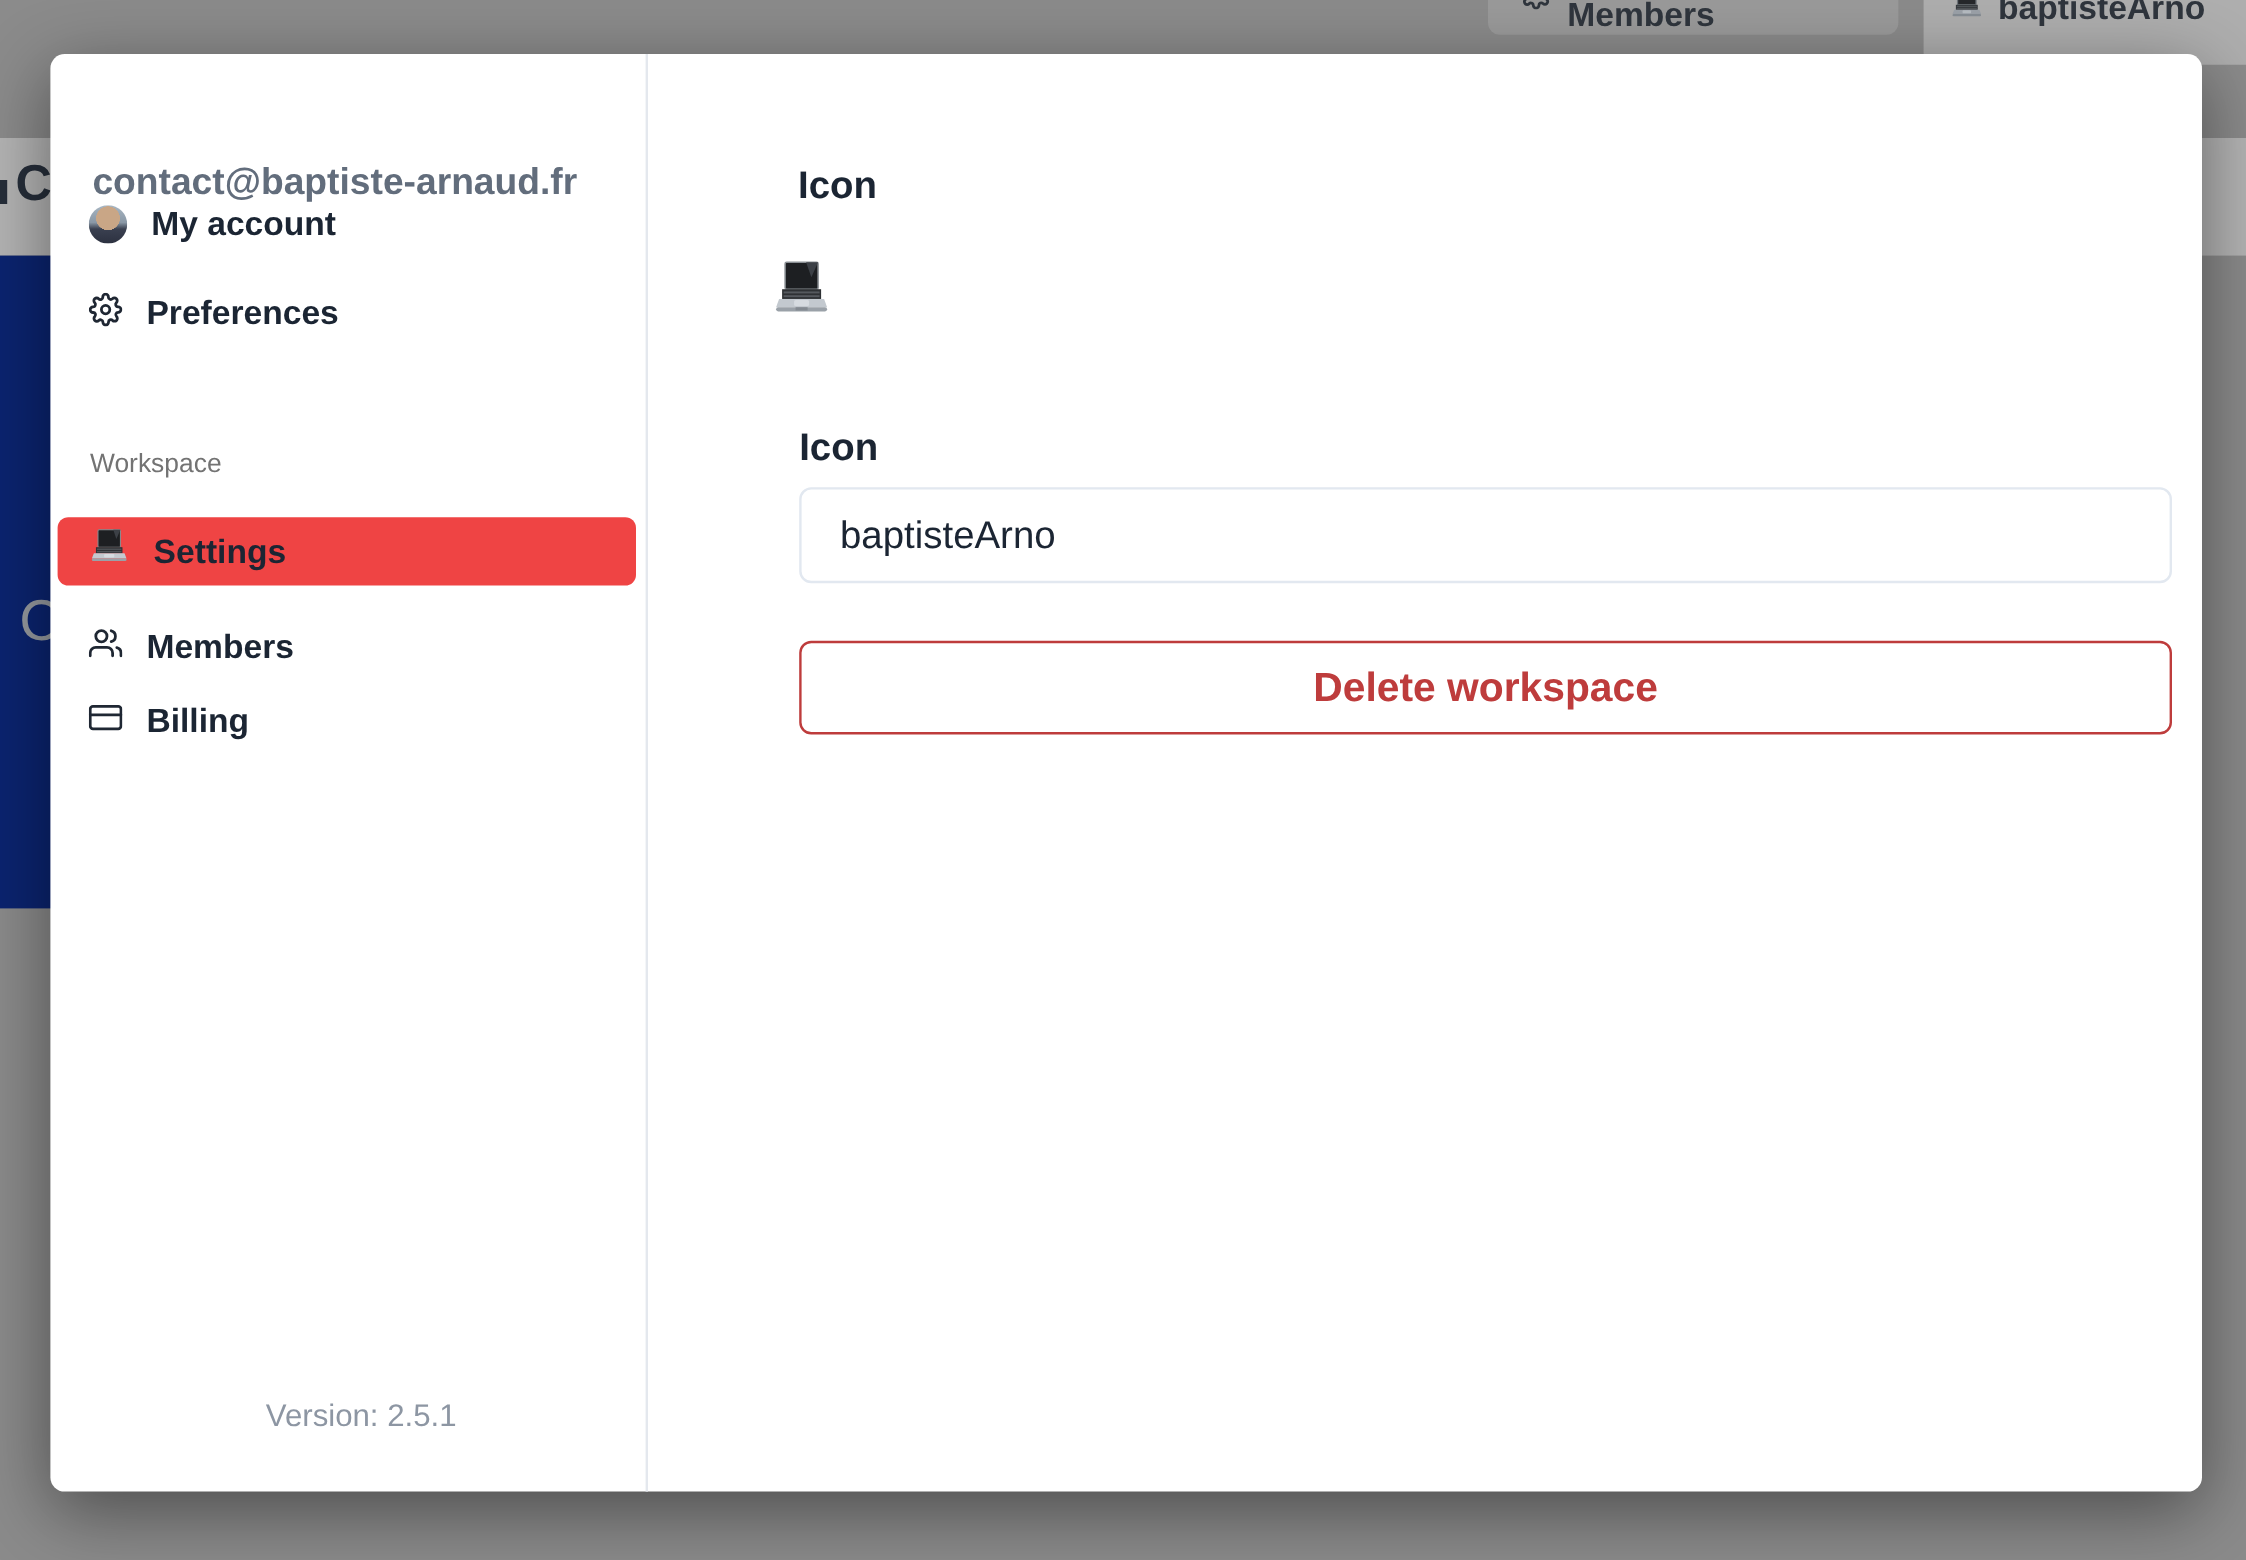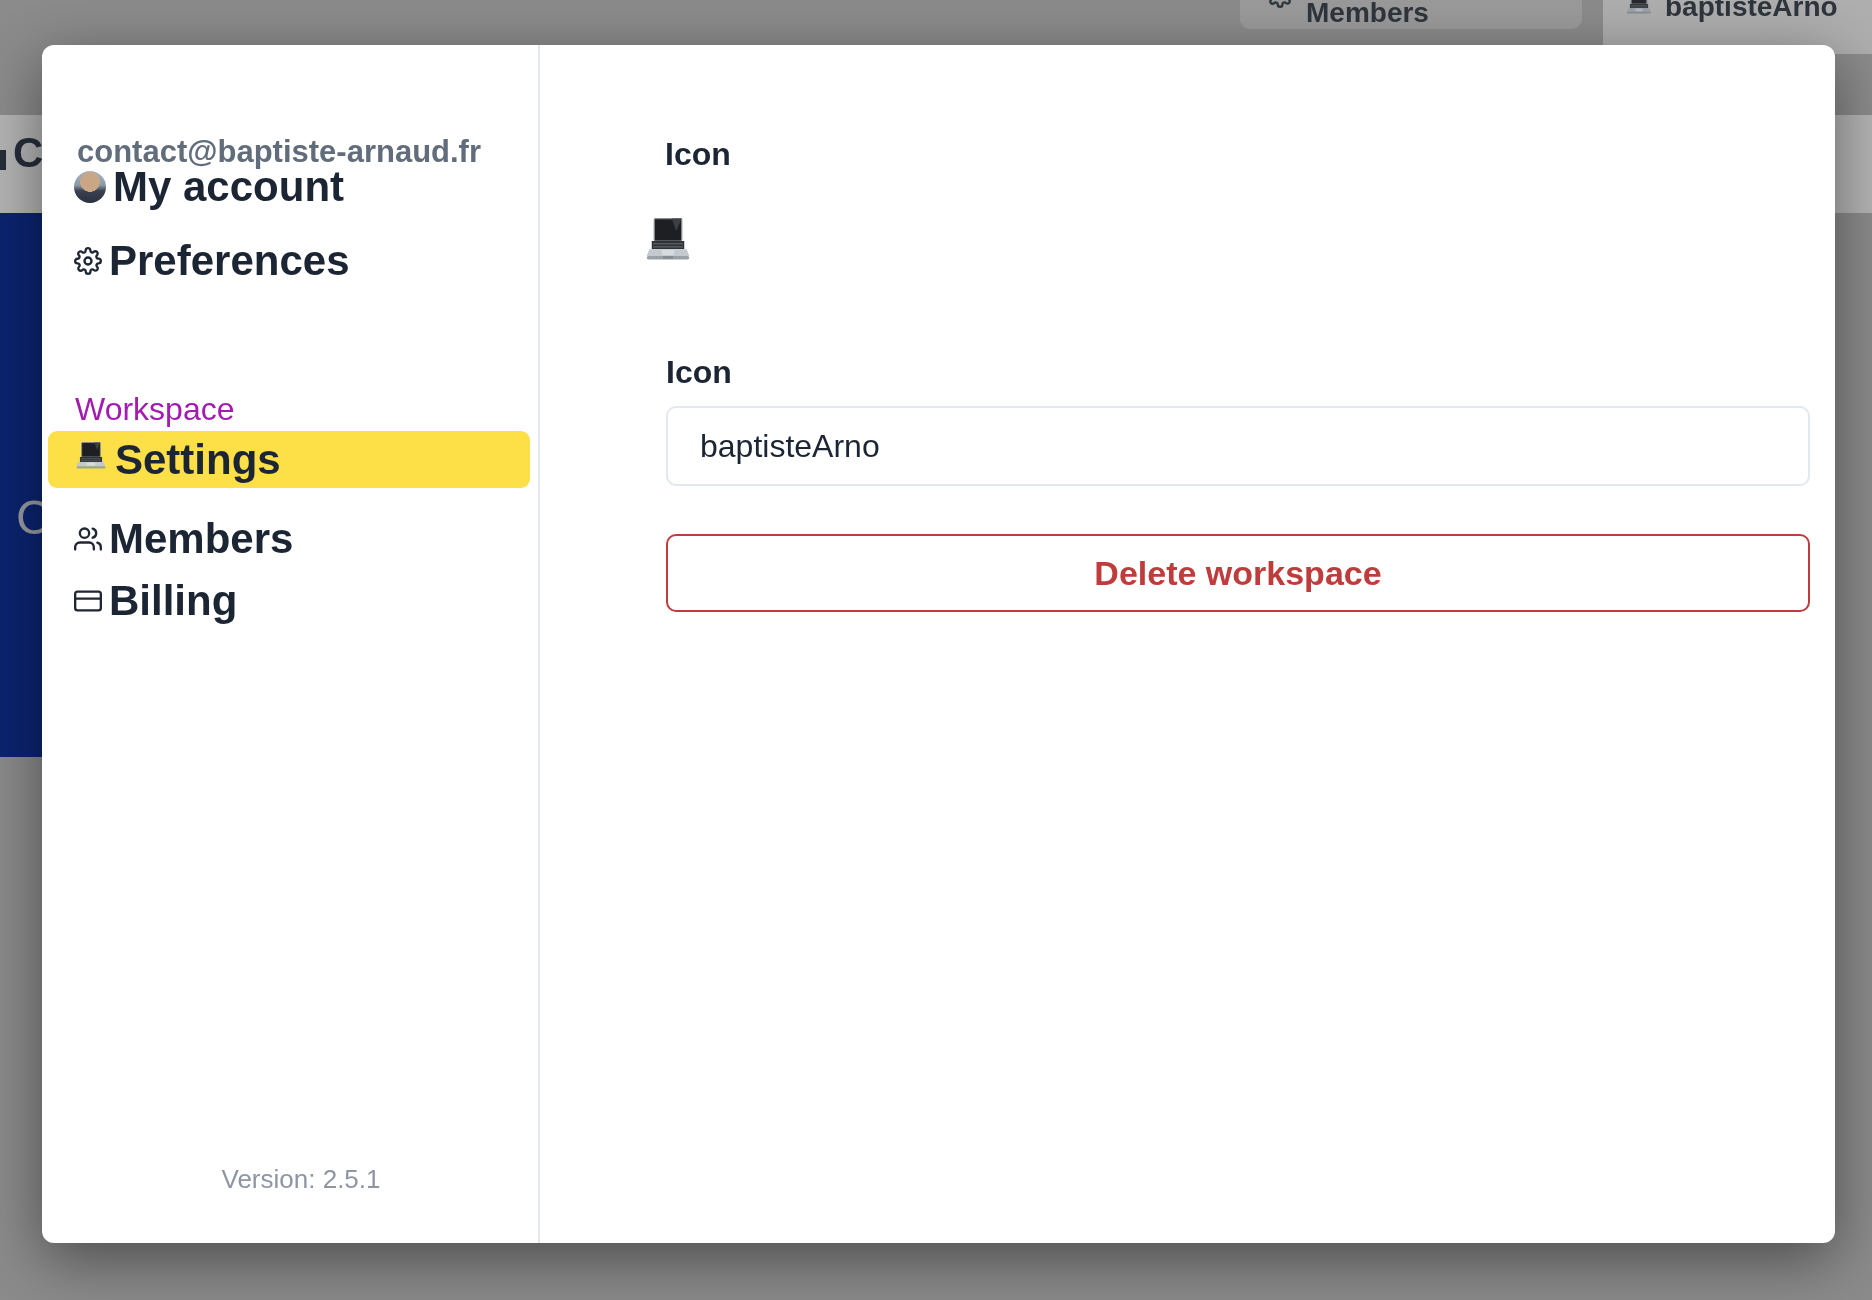--- a/index.html
+++ b/index.html
@@ -35,33 +35,33 @@
     position:absolute; left:0; top:0; width:498px; height:1198px;
     border-right:2px solid #e4e8ee;
   }
   .email {
     position:absolute; left:35px; top:88px; font-size:31px; color:#626d7c; line-height:38px;
     white-space:nowrap;
     font-weight:bold;
   }
   .srow {
     position:absolute; left:6px; right:8px; height:56px;
-    display:flex; align-items:center; gap:7px; padding-left:26px;
-    border-radius:9px; font-size:42px; font-weight:600; color:#1b2533;
+    display:flex; align-items:center; gap:20px; padding-left:26px;
+    border-radius:9px; font-size:28px; font-weight:600; color:#1b2533;
     white-space:nowrap;
   }
-  .srow.selected { background:#fde047; }
+  .srow.selected { background:#ef4444; }
   .srow-myaccount  { top:114px; }
   .srow-preferences{ top:188px; }
   .srow-settings   { top:386px; height:57px; }
   .srow-members    { top:466px; }
   .srow-billing    { top:528px; }
   .section-title {
-    position:absolute; left:33px; top:321px; font-size:32px; font-weight:500;
-    color:#a21caf; line-height:40px;margin-top:23px;
+    position:absolute; left:33px; top:321px; font-size:22px; font-weight:500;
+    color:#737373; line-height:40px;
   }
   .avatar {
     width:32px; height:32px; border-radius:50%;
     background:
       radial-gradient(circle at 50% 34%, #c9a686 0 37%, rgba(0,0,0,0) 38%),
       linear-gradient(180deg,#a8b6c2 0%, #8a98a6 45%, #3a4050 62%, #2c3140 100%);
     flex:0 0 auto;
   }
   .icon-28 { width:28px; height:28px; flex:0 0 auto; }
   .version {

